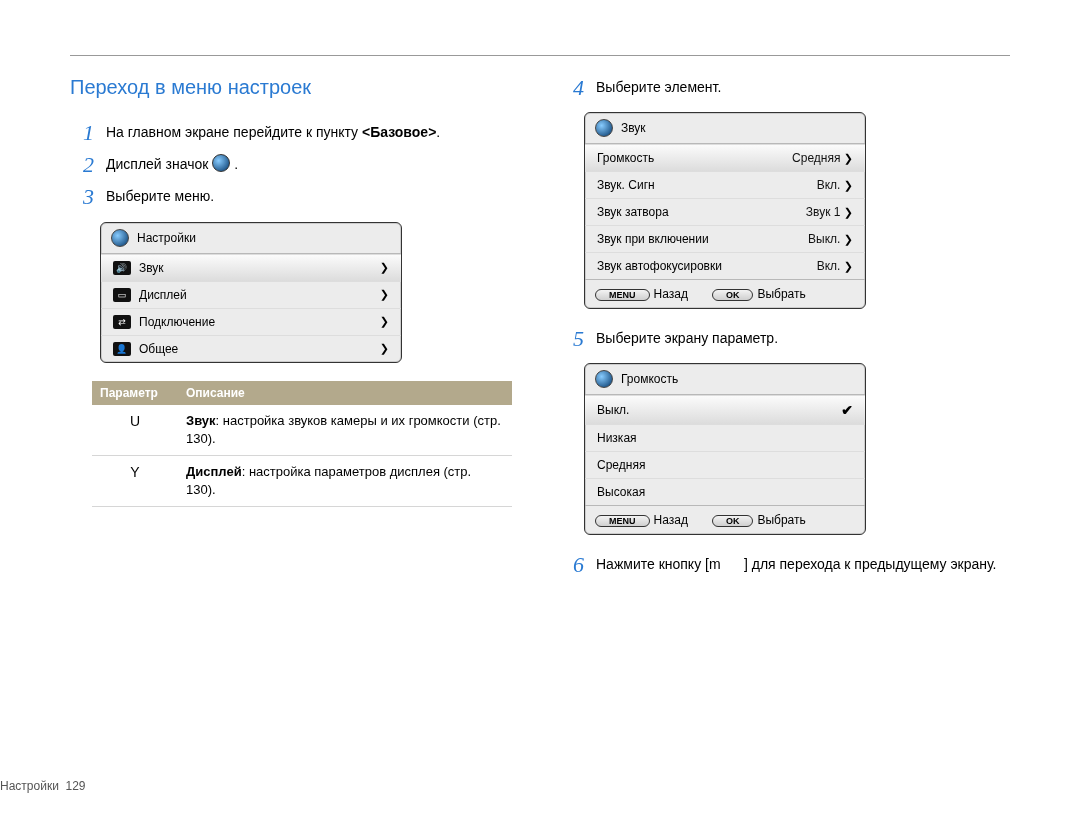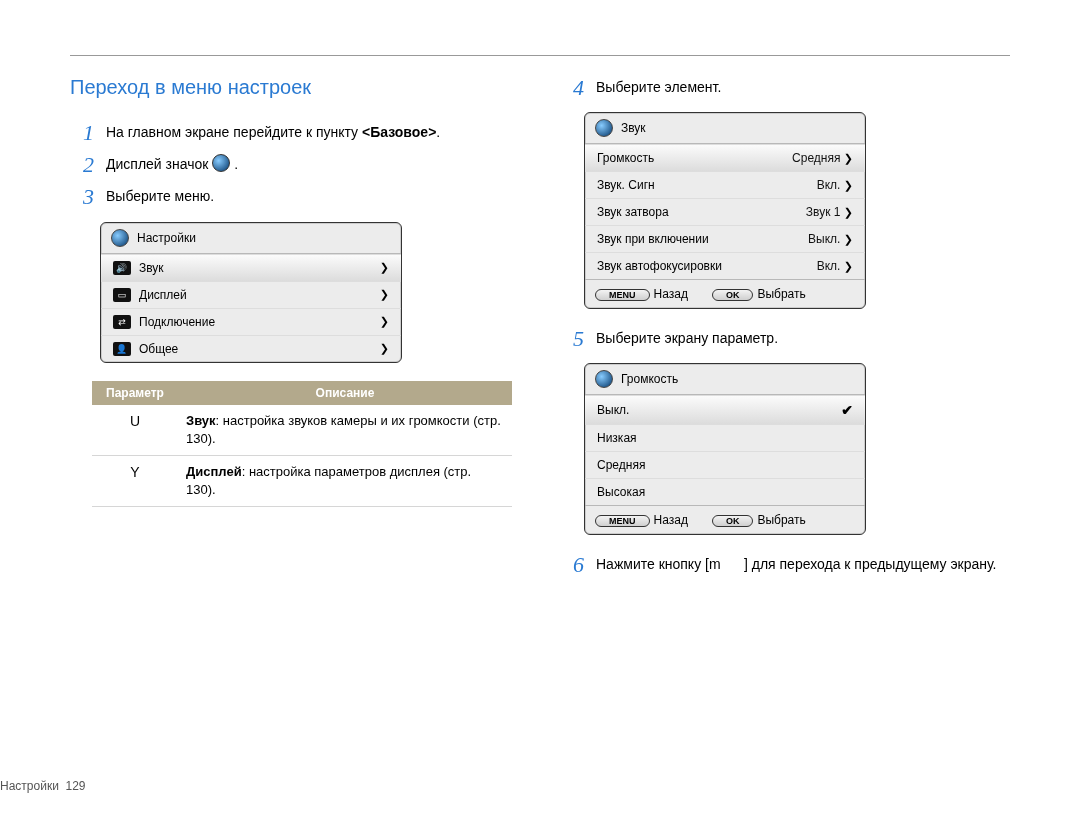--- a/index.html
+++ b/index.html
@@ -24,21 +24,21 @@
   .cam-row .left{display:flex;align-items:center;gap:8px}
   .item-icon{display:inline-flex;align-items:center;justify-content:center;width:18px;height:14px;background:#111;color:#fff;border-radius:2px;font-size:9px}
   .chev{font-size:11px}
   .selrow{background:linear-gradient(#fbfbfb,#dcdcdc)}
   .cam-foot{display:flex;gap:24px;align-items:center;padding:7px 10px;border-top:1px solid #b8b8b8;font-size:12px}
   .badge{border:1px solid #333;background:linear-gradient(#f3f3f3,#cfcfcf);border-radius:6px;padding:0 13px;font-size:9px;font-weight:bold;display:inline-block;margin-right:4px}
   .cam-val{color:#111}
   .check{font-size:14px;font-weight:bold}
   
   table.params{border-collapse:collapse;width:420px;margin-left:22px;font-size:13px}
-  table.params th{background:#b3a98c;color:#fff;font-weight:bold;text-align:center;padding:5px 8px;font-size:12px}
+  table.params th{background:#b3a98c;color:#fff;font-weight:bold;text-align:left;padding:5px 8px;font-size:12px}
   table.params th:first-child{width:70px}
   table.params td{padding:7px 8px;vertical-align:top;border-bottom:1px solid #d6d6d6;line-height:1.4}
   table.params td.pcol{text-align:center;font-size:14px}
   .silhouette{display:inline-block;width:16px;height:18px;background:#111;border-radius:4px 4px 2px 2px;position:relative}
   .silhouette:before{content:"";position:absolute;top:-7px;left:3px;width:10px;height:10px;border-radius:50%;background:#111}
   .arrows{display:inline-block;width:18px;height:14px;position:relative}
   .arrows:before,.arrows:after{content:"";position:absolute;left:1px;right:1px;height:2px;background:#111}
   .arrows:before{top:2px}
   .arrows:after{bottom:2px}
   .footer{position:absolute;bottom:22px;left:0;right:0;text-align:left;font-size:12px;color:#555}

